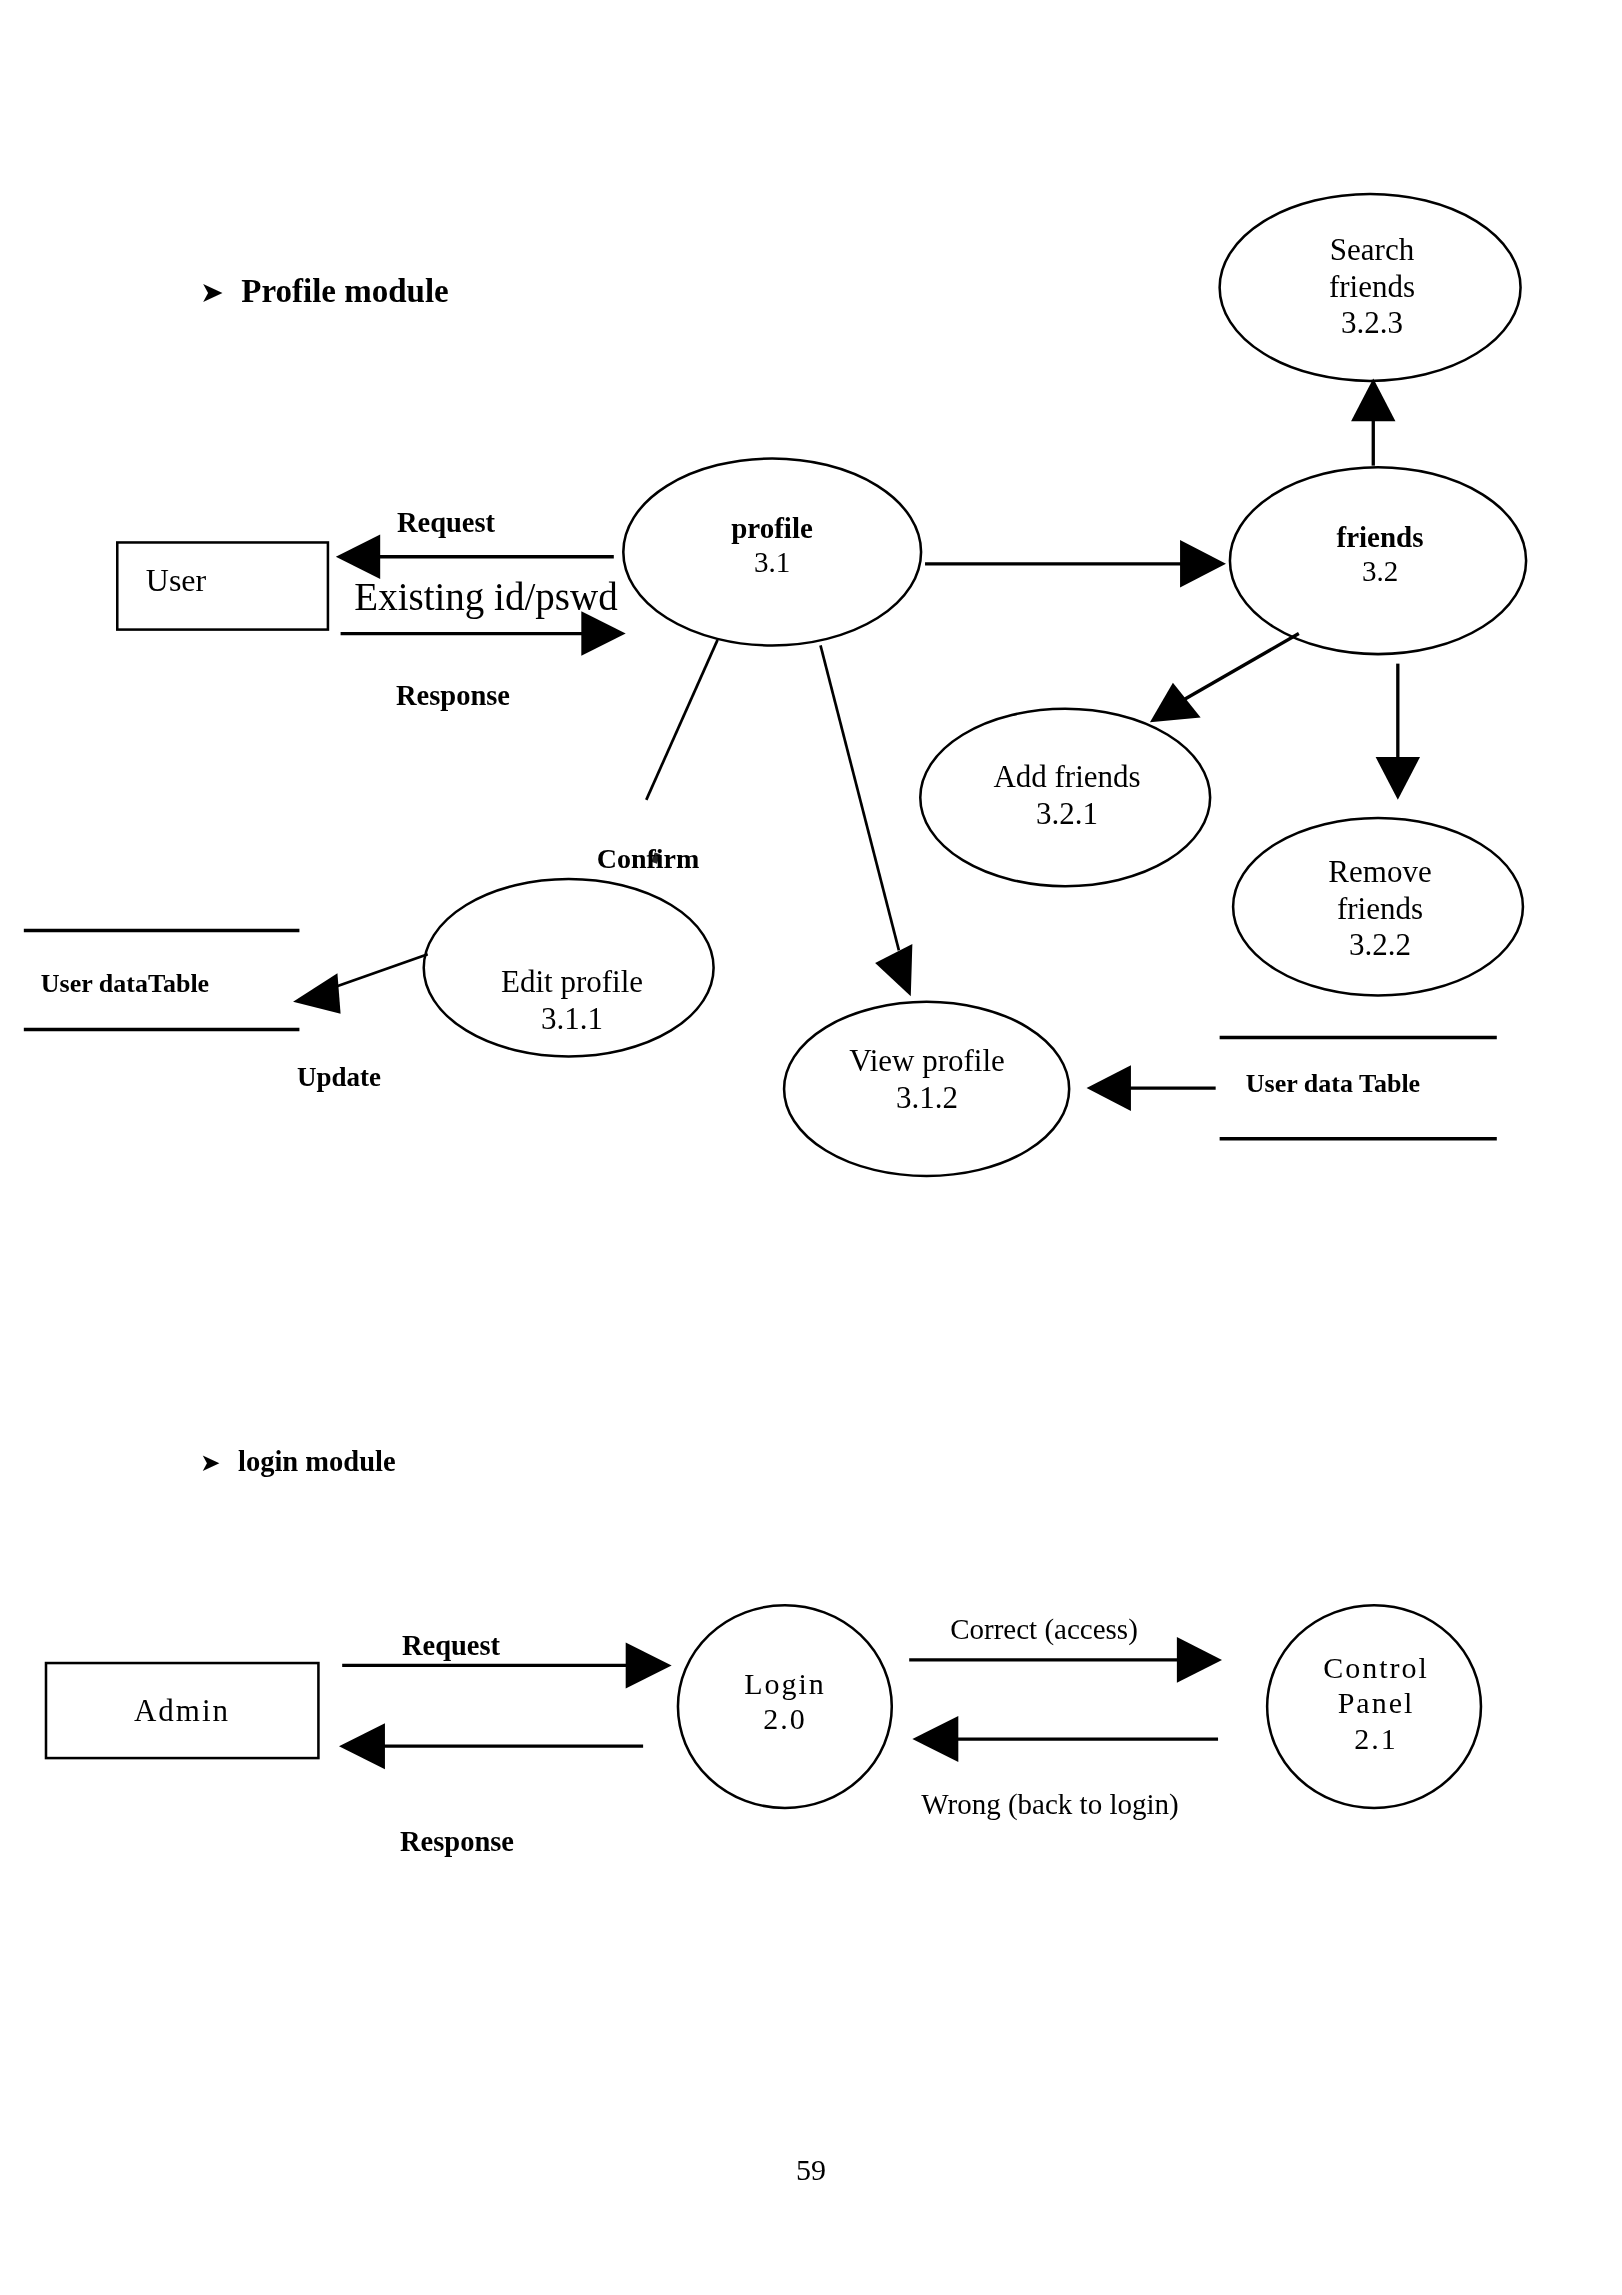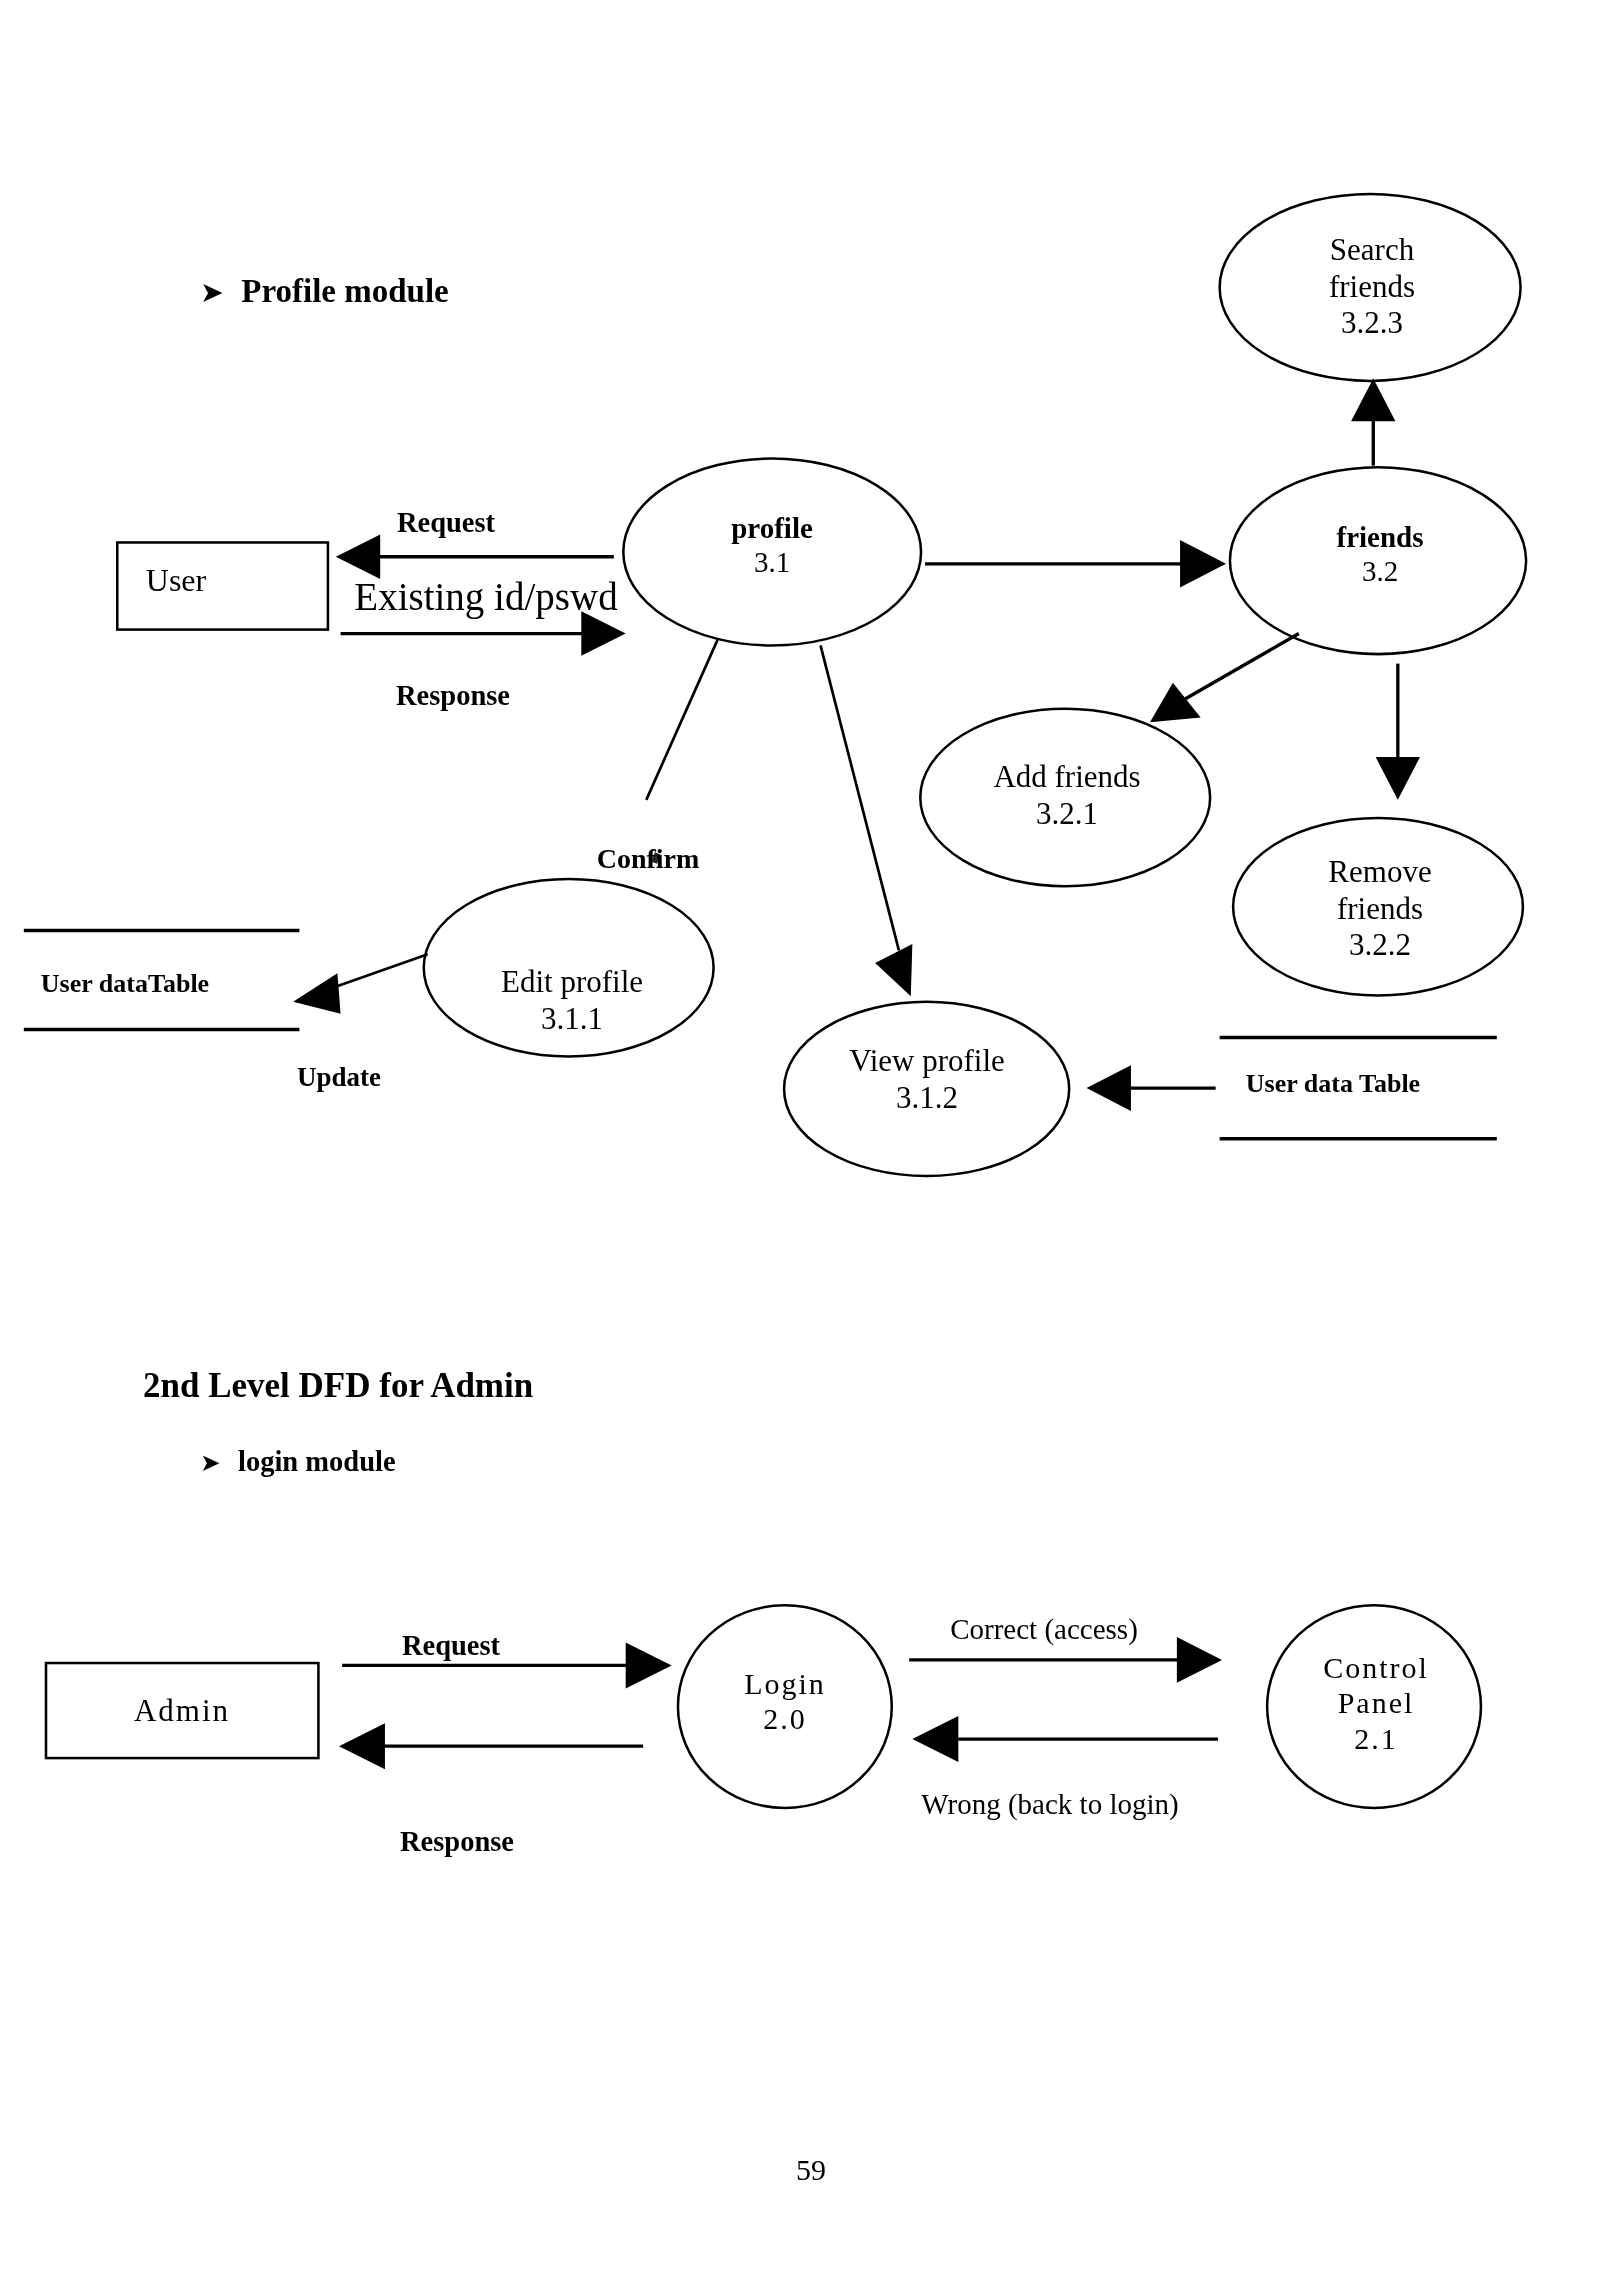--- a/index.html
+++ b/index.html
@@ -259,21 +259,20 @@
   <div class="flow-label" style="left:486px; top:596px; font-size:39px;">Existing id/pswd</div>
 
   <div class="flow-label bold" style="left:453px; top:657px; font-size:28.5px;">Response</div>
 
   <div class="flow-label bold" style="left:648px; top:820px; font-size:28px;">Confirm</div>
 
   <span class="stray-mark" style="left:653px; top:853px;"></span>
 
   <div class="flow-label bold" style="left:339px; top:1038px; font-size:27px;">Update</div>
 
-  <div class="section-heading" style="left:143px; top:1366px; font-size:35px;">2nd Level DFD for Admin</div>
 
   <div class="bullet-heading" style="left:200px; top:1446px; font-size:28.5px;">
     <span class="bullet-glyph" style="font-size:24.6px;">➤</span>
     <span>login module</span>
   </div>
 
   <div class="entity-label mono-node" style="left:182px; top:1711px; font-size:31px;">Admin</div>
 
   <div class="node-label mono-node" style="left:785px; top:1701px; font-size:30px;">
     <span class="ln">Login</span>

